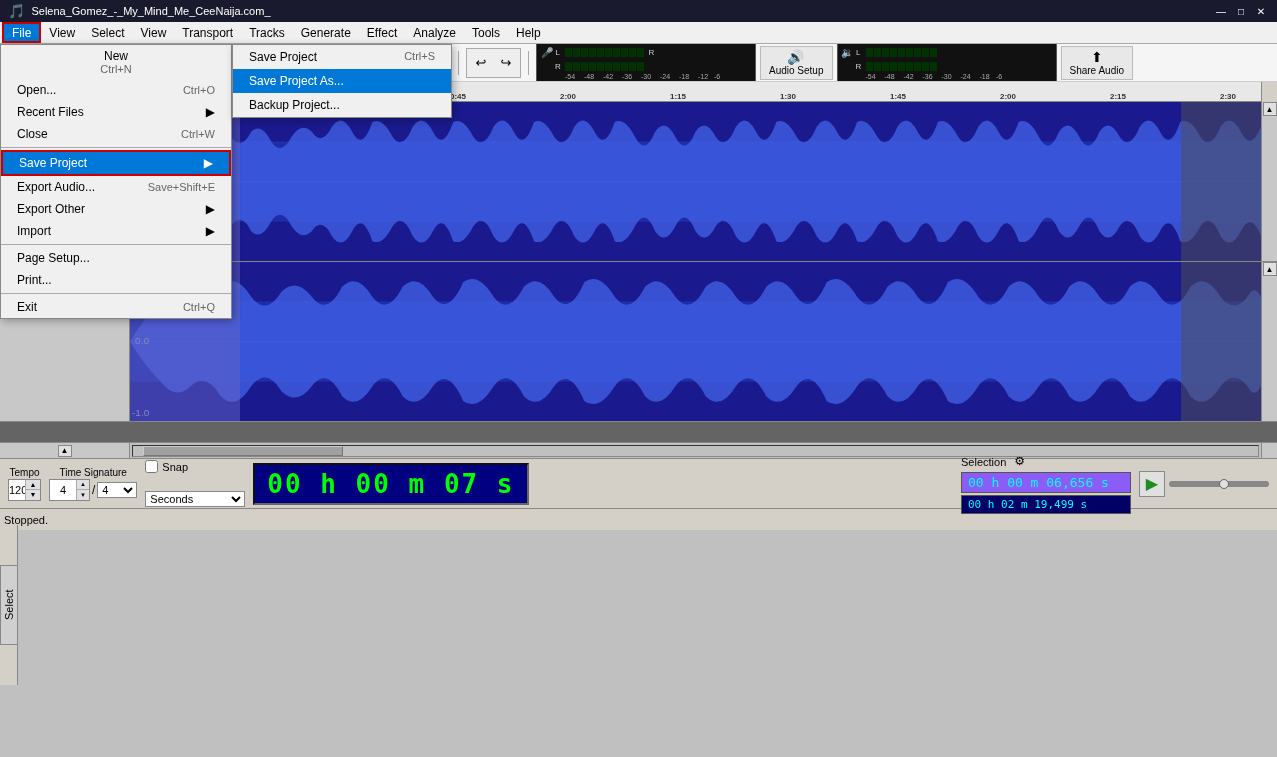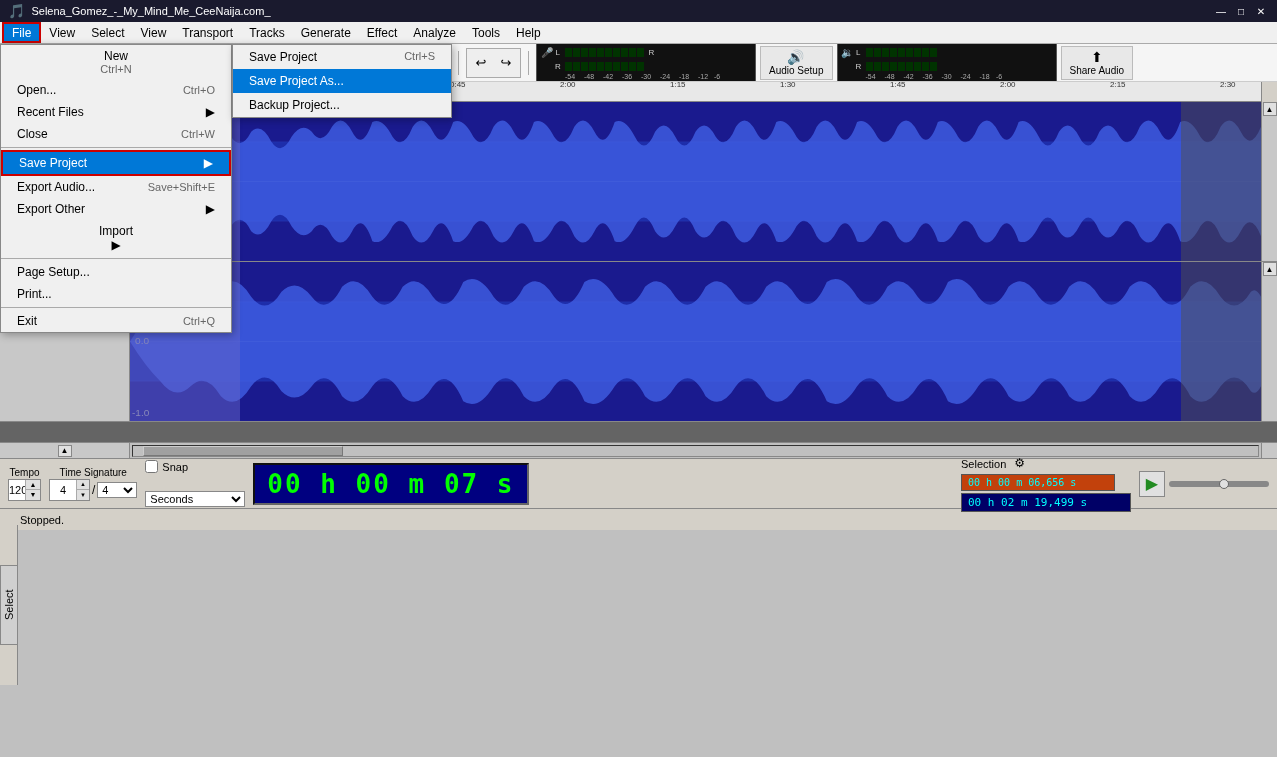--- a/index.html
+++ b/index.html
@@ -22,21 +22,21 @@
     
     
     .transport-btn { width: 30px; height: 28px; display: flex; align-items: center; justify-content: center; cursor: pointer; background: #e0e0e0; border: 1px solid #aaa; font-size: 14px; }
     .transport-btn.record { color: red; }
     
     
     .audio-setup-btn { display: flex; flex-direction: column; align-items: center; justify-content: center; padding: 2px 8px; background: #e8e8e8; border: 1px solid #bbb; cursor: pointer; height: 34px; font-size: 11px; }
     .share-audio-btn { display: flex; flex-direction: column; align-items: center; justify-content: center; padding: 2px 8px; background: #e8e8e8; border: 1px solid #bbb; cursor: pointer; height: 34px; font-size: 11px; }
     
     
-    .status-bar { background: #d4d0c8; border-top: 1px solid #888; height: 22px; display: flex; align-items: center; padding: 0 20px; font-size: 11px; }
+    .status-bar { background: #d4d0c8; border-top: 1px solid #888; height: 22px; display: flex; align-items: center; padding: 0 4px; font-size: 11px; }
     .file-menu-item { padding: 4px 16px; display: flex; align-items: center; justify-content: space-between; cursor: pointer; font-size: 12px; }
     
     .toolbar-tool-btn { width: 24px; height: 24px; display: flex; align-items: center; justify-content: center; cursor: pointer; border: 1px solid transparent; font-size: 13px; }
     .toolbar-tool-btn.selected { border-color: #888; background: #d0d0d0; }
   </style>
 </head>
 <body>
 
 <div class="title-bar">
   <div class="title-bar-left">
@@ -201,21 +201,21 @@
   <div class="share-audio-btn">
     <span style="font-size:14px;">⬆</span>
     <span style="font-size:10px;">Share Audio</span>
   </div>
 </div>
 
 <div style="display:flex; height:20px;">
   <div style="width:130px; background:#d4d0c8; border-bottom:1px solid #888; border-right:1px solid #888;"></div>
   <div style="flex:1; background:#e8e8e8; border-bottom:1px solid #888; display:flex; align-items:center; padding:0 4px; font-size:9px; color:#333; position:relative; overflow:hidden;">
 
-    <div style="position:absolute; left:0; top:0; right:0; bottom:0; display:flex; align-items:flex-end; padding-bottom:12px;">
+    <div style="position:absolute; left:0; top:0; right:0; bottom:0; display:flex; align-items:flex-end; padding-bottom:0;font-weight:bold;">
       <div style="position:absolute; left:0px; font-size:8px; color:#555;">|</div>
       <div style="position:absolute; left:100px; font-size:8px; color:#333;">0:15</div>
       <div style="position:absolute; left:210px; font-size:8px; color:#333;">0:30</div>
       <div style="position:absolute; left:320px; font-size:8px; color:#333;">0:45</div>
       <div style="position:absolute; left:430px; font-size:8px; color:#333;">2:00</div>
       <div style="position:absolute; left:540px; font-size:8px; color:#333;">1:15</div>
       <div style="position:absolute; left:650px; font-size:8px; color:#333;">1:30</div>
       <div style="position:absolute; left:760px; font-size:8px; color:#333;">1:45</div>
       <div style="position:absolute; left:870px; font-size:8px; color:#333;">2:00</div>
       <div style="position:absolute; left:980px; font-size:8px; color:#333;">2:15</div>
@@ -423,21 +423,21 @@
 
   <div style="background:#000080; color:#00ff00; font-family:monospace; font-size:26px; font-weight:bold; padding:4px 12px; letter-spacing:2px; border:2px inset #666; min-width:200px; text-align:center;">00 h 00 m 07 s</div>
 
   <div style="flex:1;"></div>
 
   <div style="display:flex; flex-direction:column; align-items:flex-start; gap:2px;">
     <div style="display:flex; align-items:center; gap:8px;">
       <span style="font-size:11px;">Selection</span>
       <div style="width:16px; height:16px; cursor:pointer; font-size:12px;">⚙</div>
     </div>
-    <div style="background:#c2410c; color:#00ffff; font-family:monospace; font-size:10px; padding:2px 6px; border:1px solid #555; width:154px;">00 h 00 m 06,656 s</div>
+    <div style="background:#8b5cf6; color:#00ffff; font-family:monospace; font-size:13px; padding:2px 6px; border:1px solid #555; width:170px;">00 h 00 m 06,656 s</div>
     <div style="background:#000066; color:#00ffff; font-family:monospace; font-size:11px; padding:2px 6px; border:1px solid #555; width:170px;">00 h 02 m 19,499 s</div>
   </div>
 
   <div style="display:flex; align-items:center; gap:4px;">
     <div style="width:26px; height:26px; background:#e0e0e0; border:1px solid #888; cursor:pointer; display:flex; align-items:center; justify-content:center; font-size:16px; color:#228B22;">▶</div>
     <div style="display:flex; flex-direction:column; gap:2px;">
       <div style="width:100px; height:6px; background:#888; border-radius:3px; position:relative;">
         <div style="position:absolute; left:50%; top:-2px; width:10px; height:10px; background:#e0e0e0; border:1px solid #666; border-radius:50%; cursor:pointer;"></div>
       </div>
     </div>
@@ -472,21 +472,21 @@
     <span>▶</span>
   </div>
   <div class="file-menu-item" style="display:flex; justify-content:space-between; padding:4px 16px; cursor:pointer; font-size:12px;">
     <span>Export Audio...</span>
     <span style="color:#666; font-size:11px;">Save+Shift+E</span>
   </div>
   <div class="file-menu-item" style="display:flex; justify-content:space-between; padding:4px 16px; cursor:pointer; font-size:12px;">
     <span>Export Other</span>
     <span>▶</span>
   </div>
-  <div class="file-menu-item" style="display:flex; justify-content:flex-start; padding:4px 16px; cursor:pointer; font-size:12px;flex-direction:column;">
+  <div class="file-menu-item" style="display:flex; justify-content:space-between; padding:4px 16px; cursor:pointer; font-size:12px;">
     <span>Import</span>
     <span>▶</span>
   </div>
   <div style="height:1px; background:#aaa; margin:2px 0;"></div>
   <div class="file-menu-item" style="display:flex; justify-content:space-between; padding:4px 16px; cursor:pointer; font-size:12px;">
     <span>Page Setup...</span>
   </div>
   <div class="file-menu-item" style="display:flex; justify-content:space-between; padding:4px 16px; cursor:pointer; font-size:12px;">
     <span>Print...</span>
   </div>

